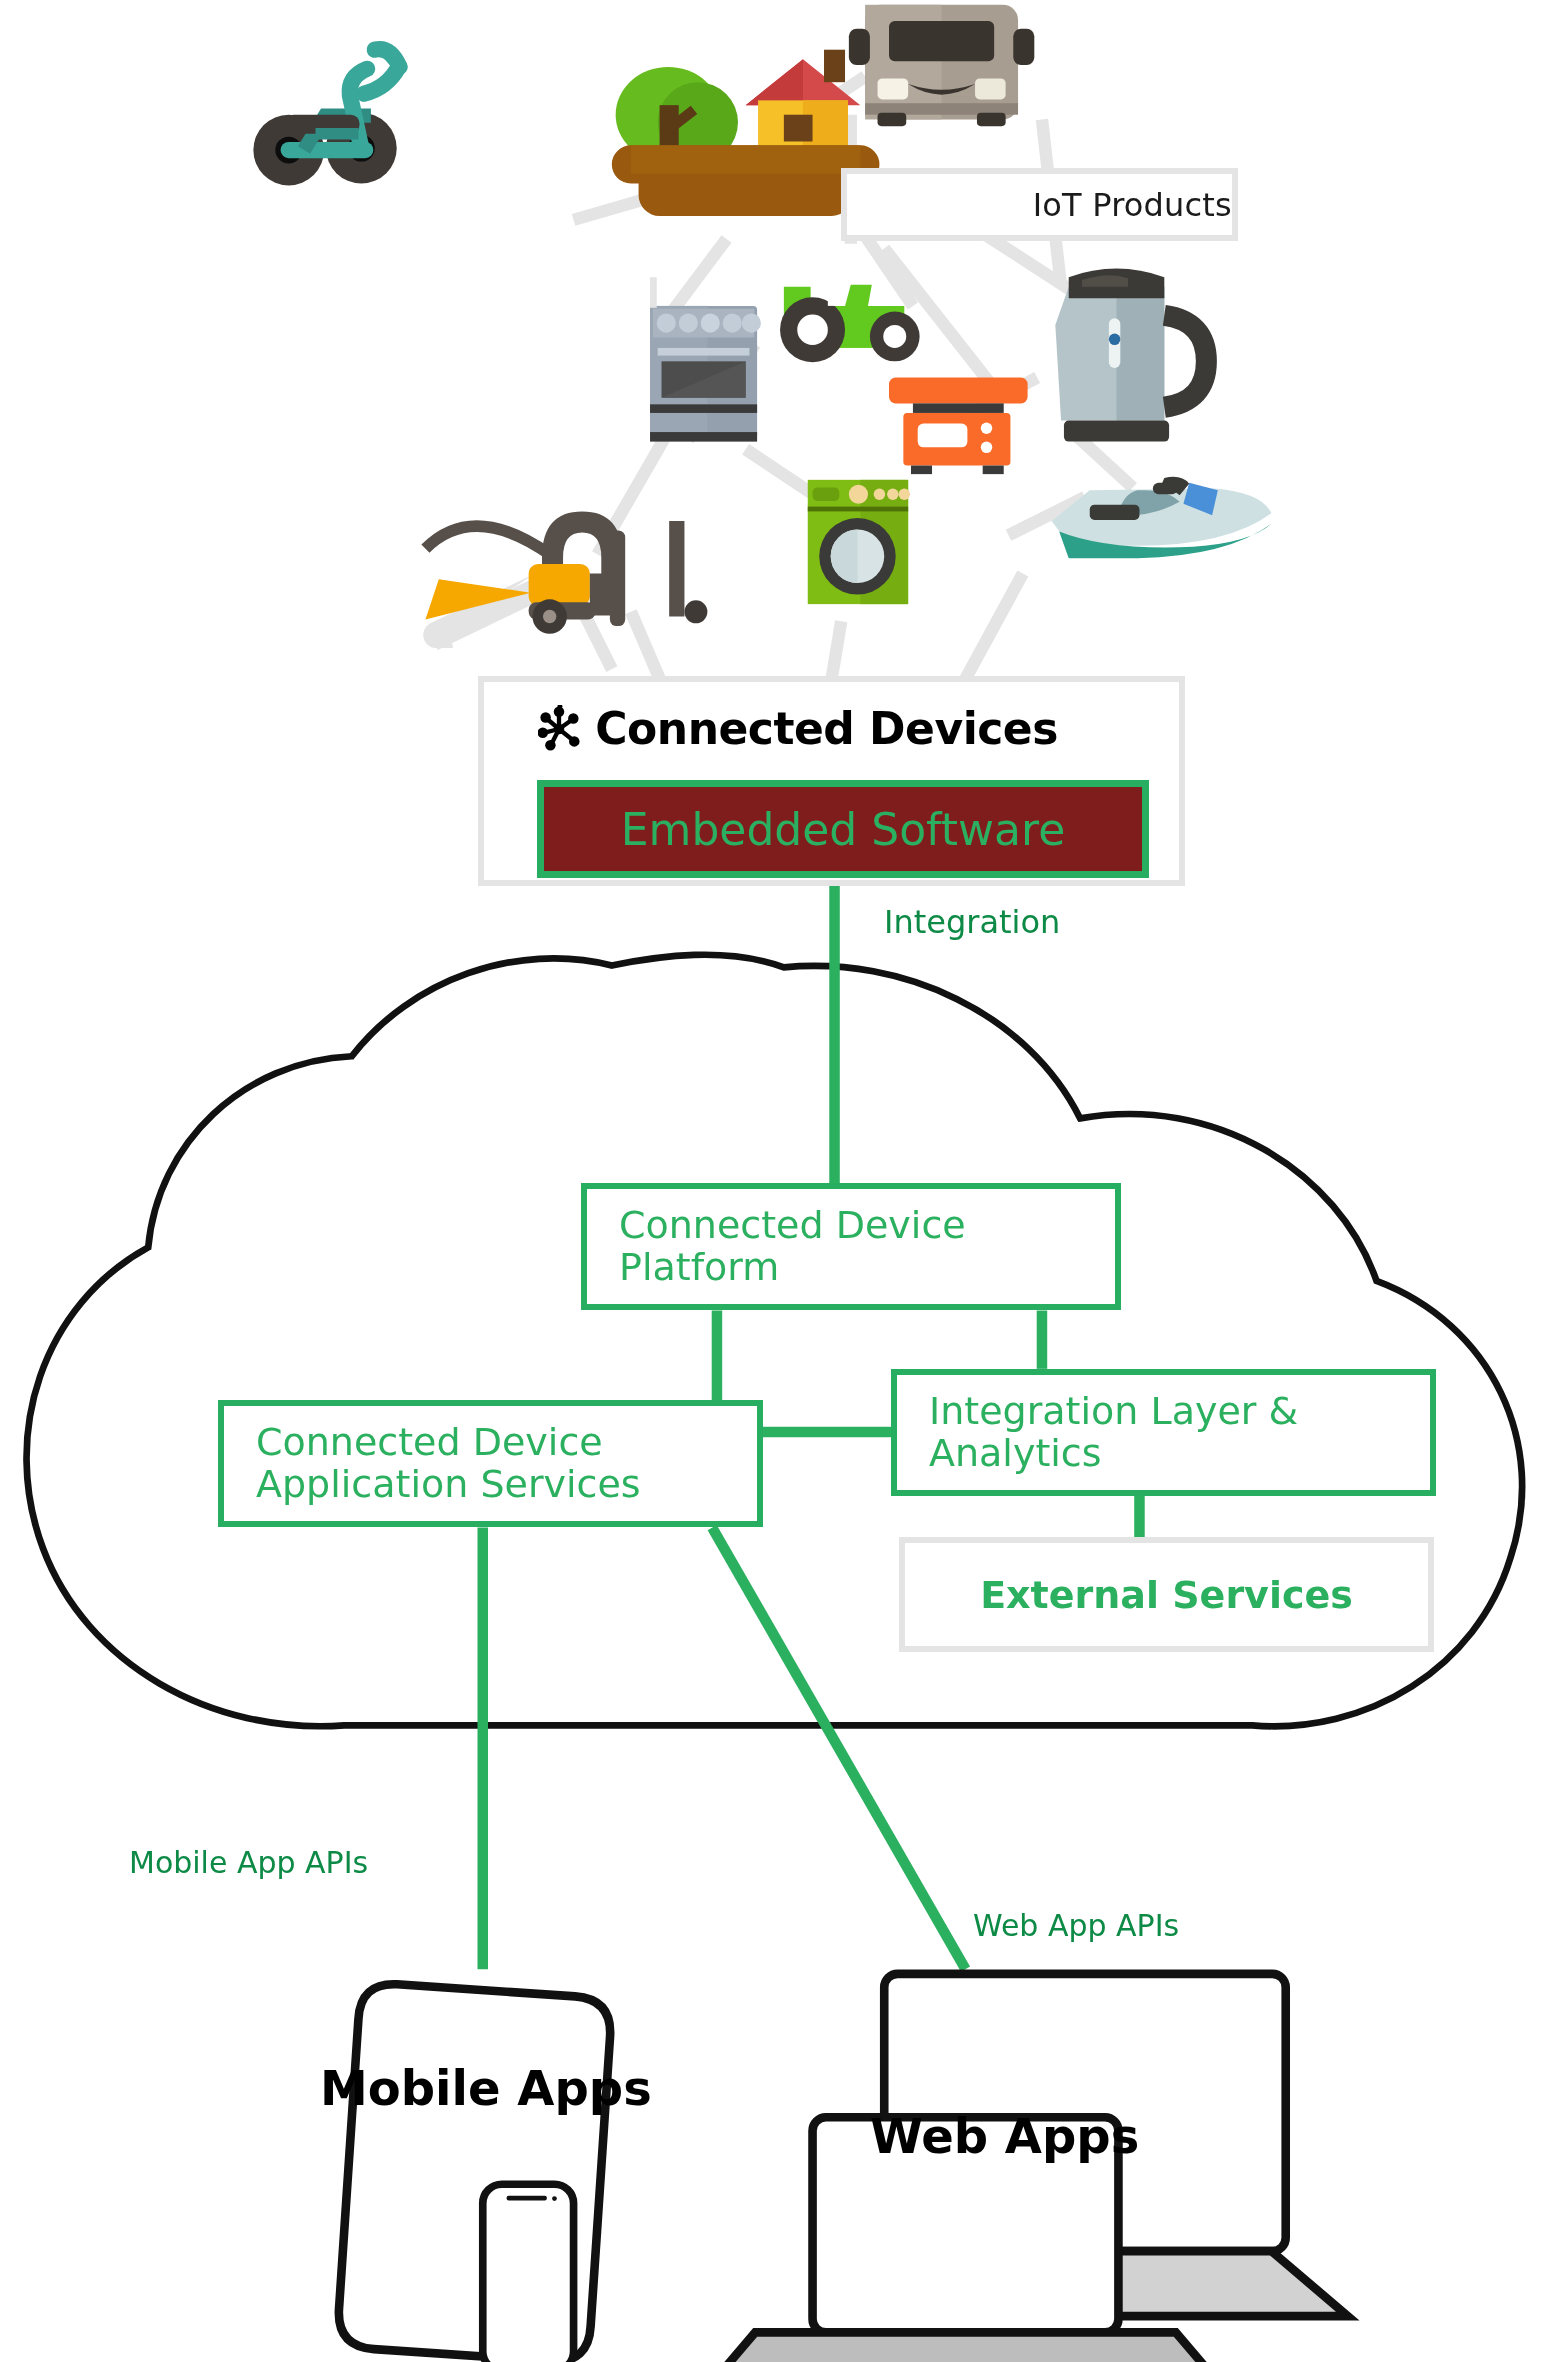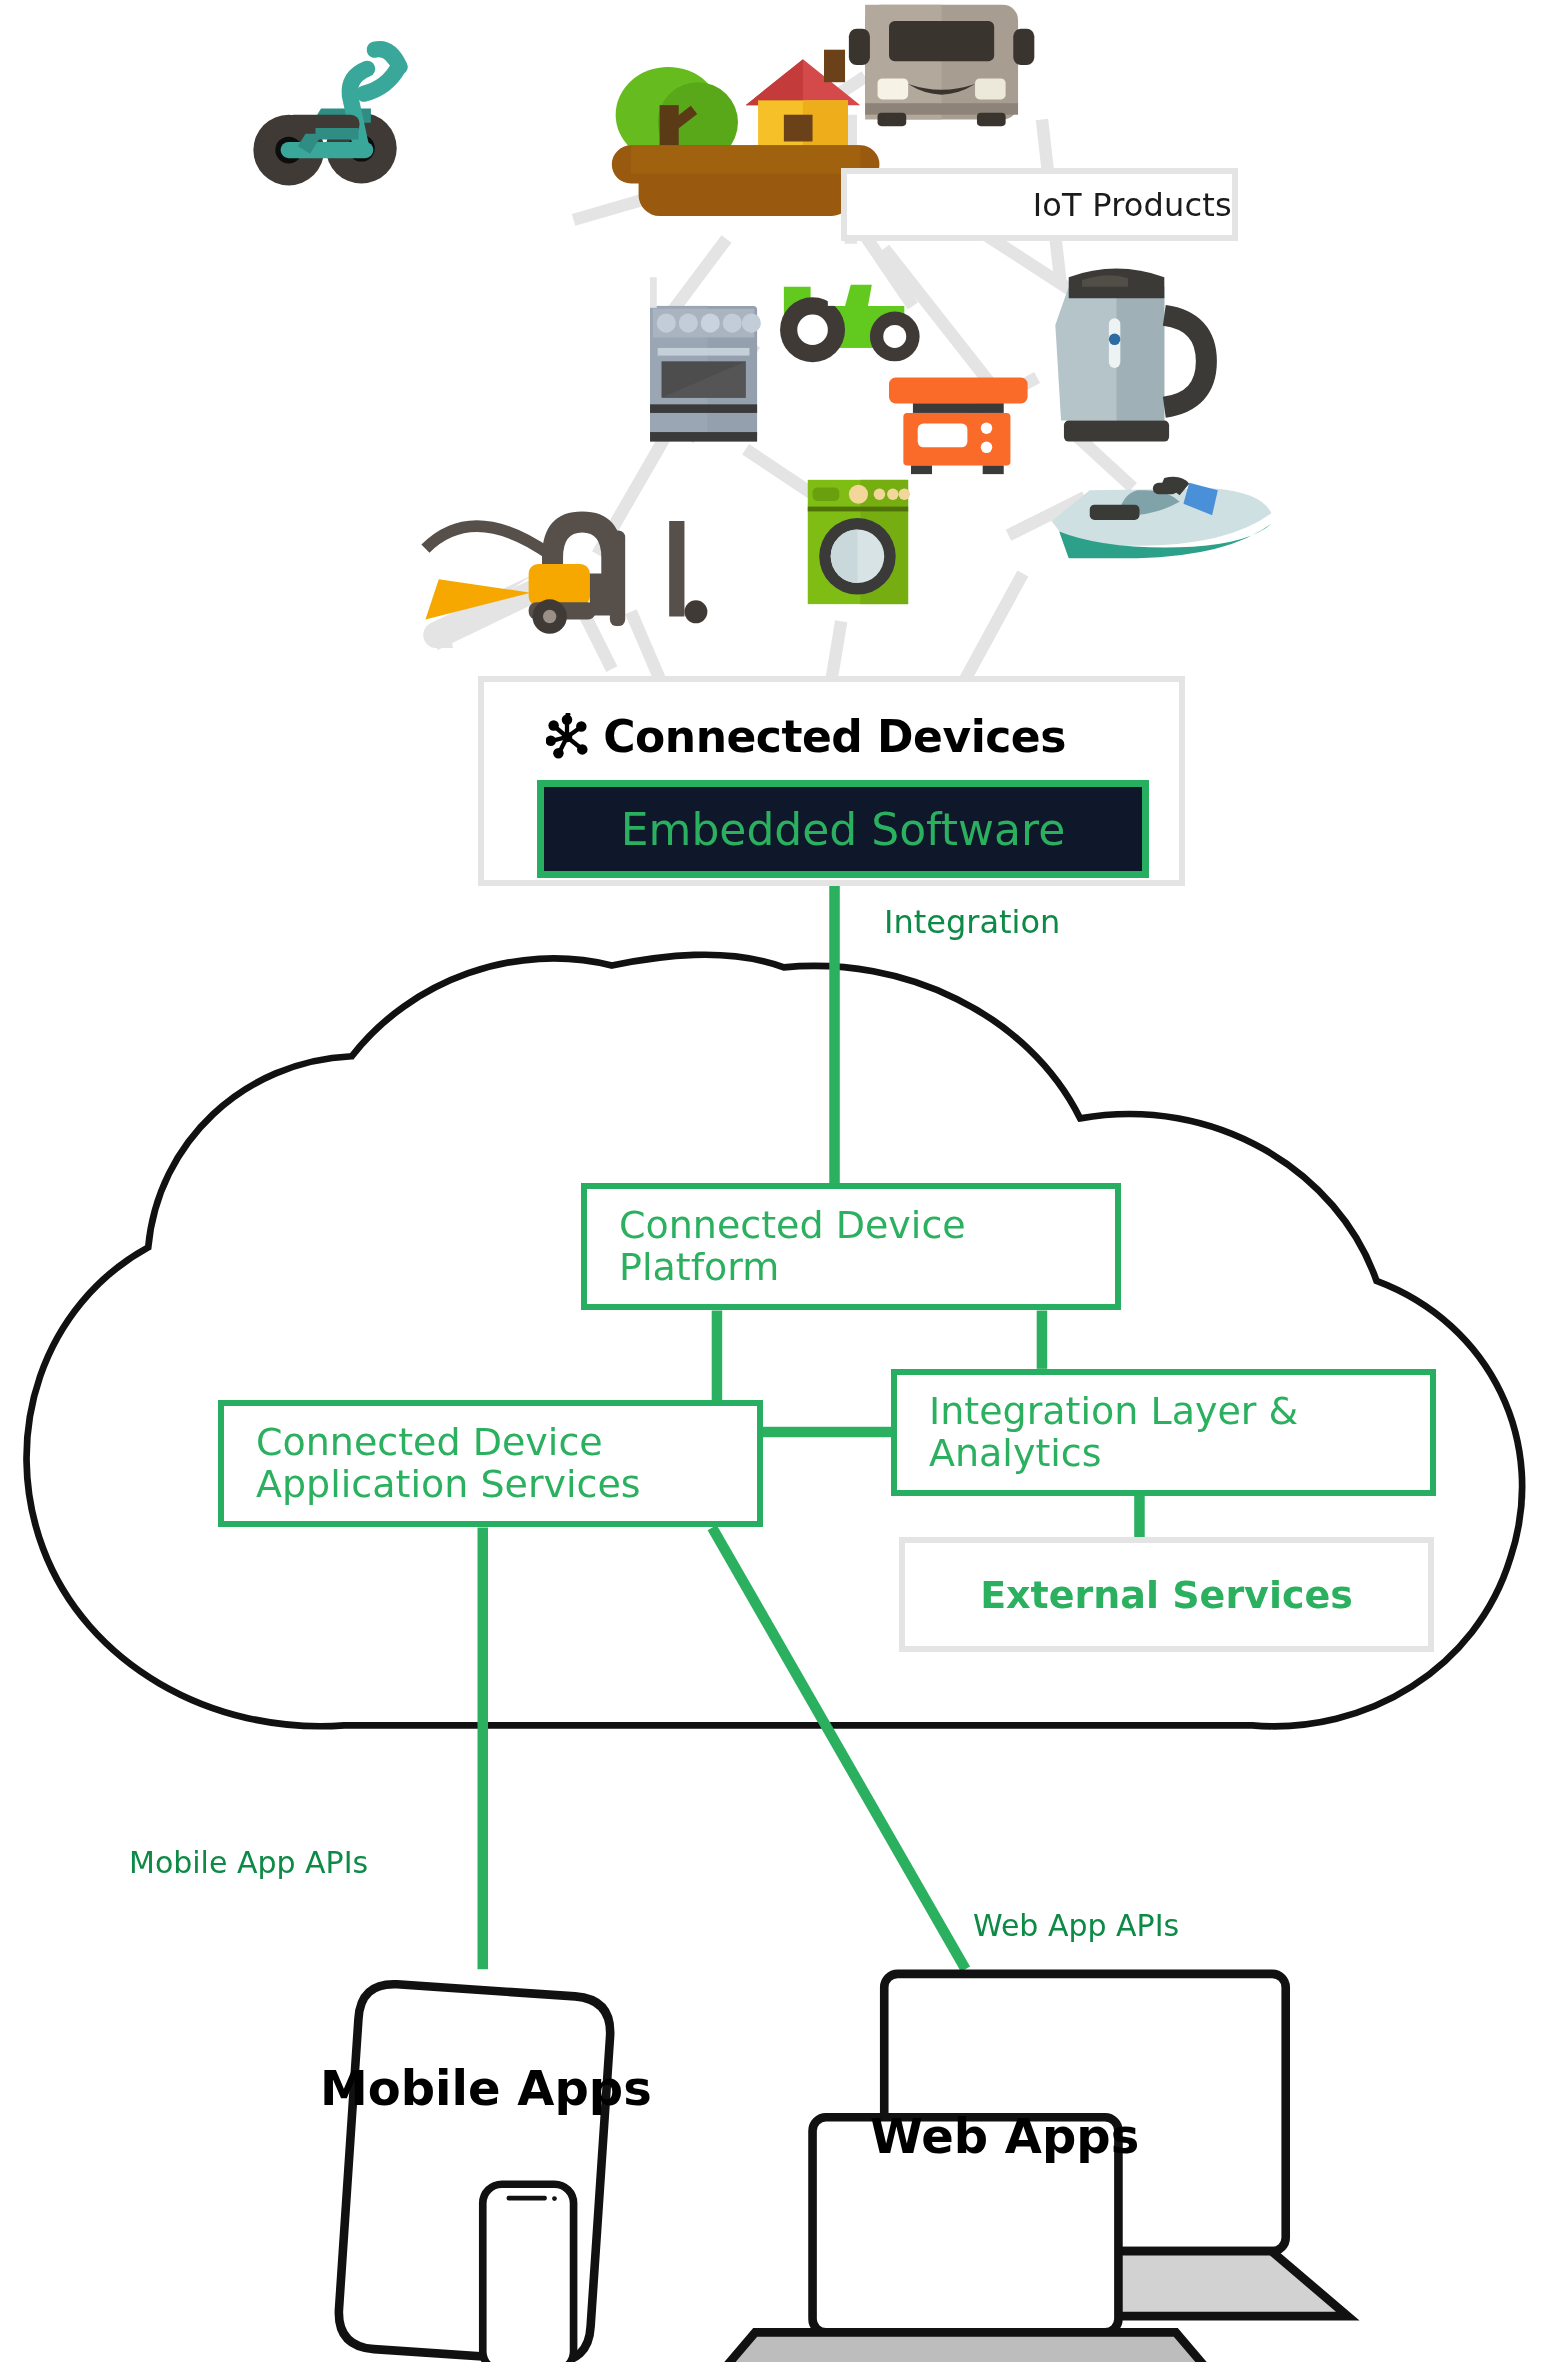--- a/index.html
+++ b/index.html
@@ -17,33 +17,33 @@
   .txt-black{color:#000000;font-family:"DejaVu Sans", sans-serif;}
 
   #iot-products-box{
     left:841px;top:168px;width:397px;height:73px;
     align-items:center;justify-content:flex-end;
   }
   #iot-products-box span{font-size:32px;color:#1b1b1b;letter-spacing:0.2px;}
 
   #connected-devices-box{
     left:478px;top:676px;width:707px;height:210px;
-    flex-direction:column;align-items:stretch;padding:16px;
+    flex-direction:column;align-items:stretch;padding:8px;
   }
   #cd-heading{
     display:flex;align-items:center;gap:15.3px;
     padding:13.4px 0 5.7px 46px;
   }
   #cd-heading .cd-title{
     font-size:44px;font-weight:bold;color:#000;letter-spacing:-0.5px;
     font-family:"DejaVu Sans", sans-serif;
   }
   #embedded-software-box{
     position:absolute;left:53px;top:98px;width:612px;height:98px;
-    box-sizing:border-box;border:7.6px solid #27ae60;background:#0f172a;
+    box-sizing:border-box;border:7.6px solid #27ae60;background:#7f1d1d;
     display:flex;align-items:center;justify-content:center;
   }
   #embedded-software-box span{font-size:44px;color:#2bb05f;}
 
   #connectivity-label{position:absolute;left:884px;top:903px;font-size:32px;}
 
   #cdp-box{
     left:581px;top:1183px;width:540px;height:127px;
     align-items:center;padding-left:32px;
   }

